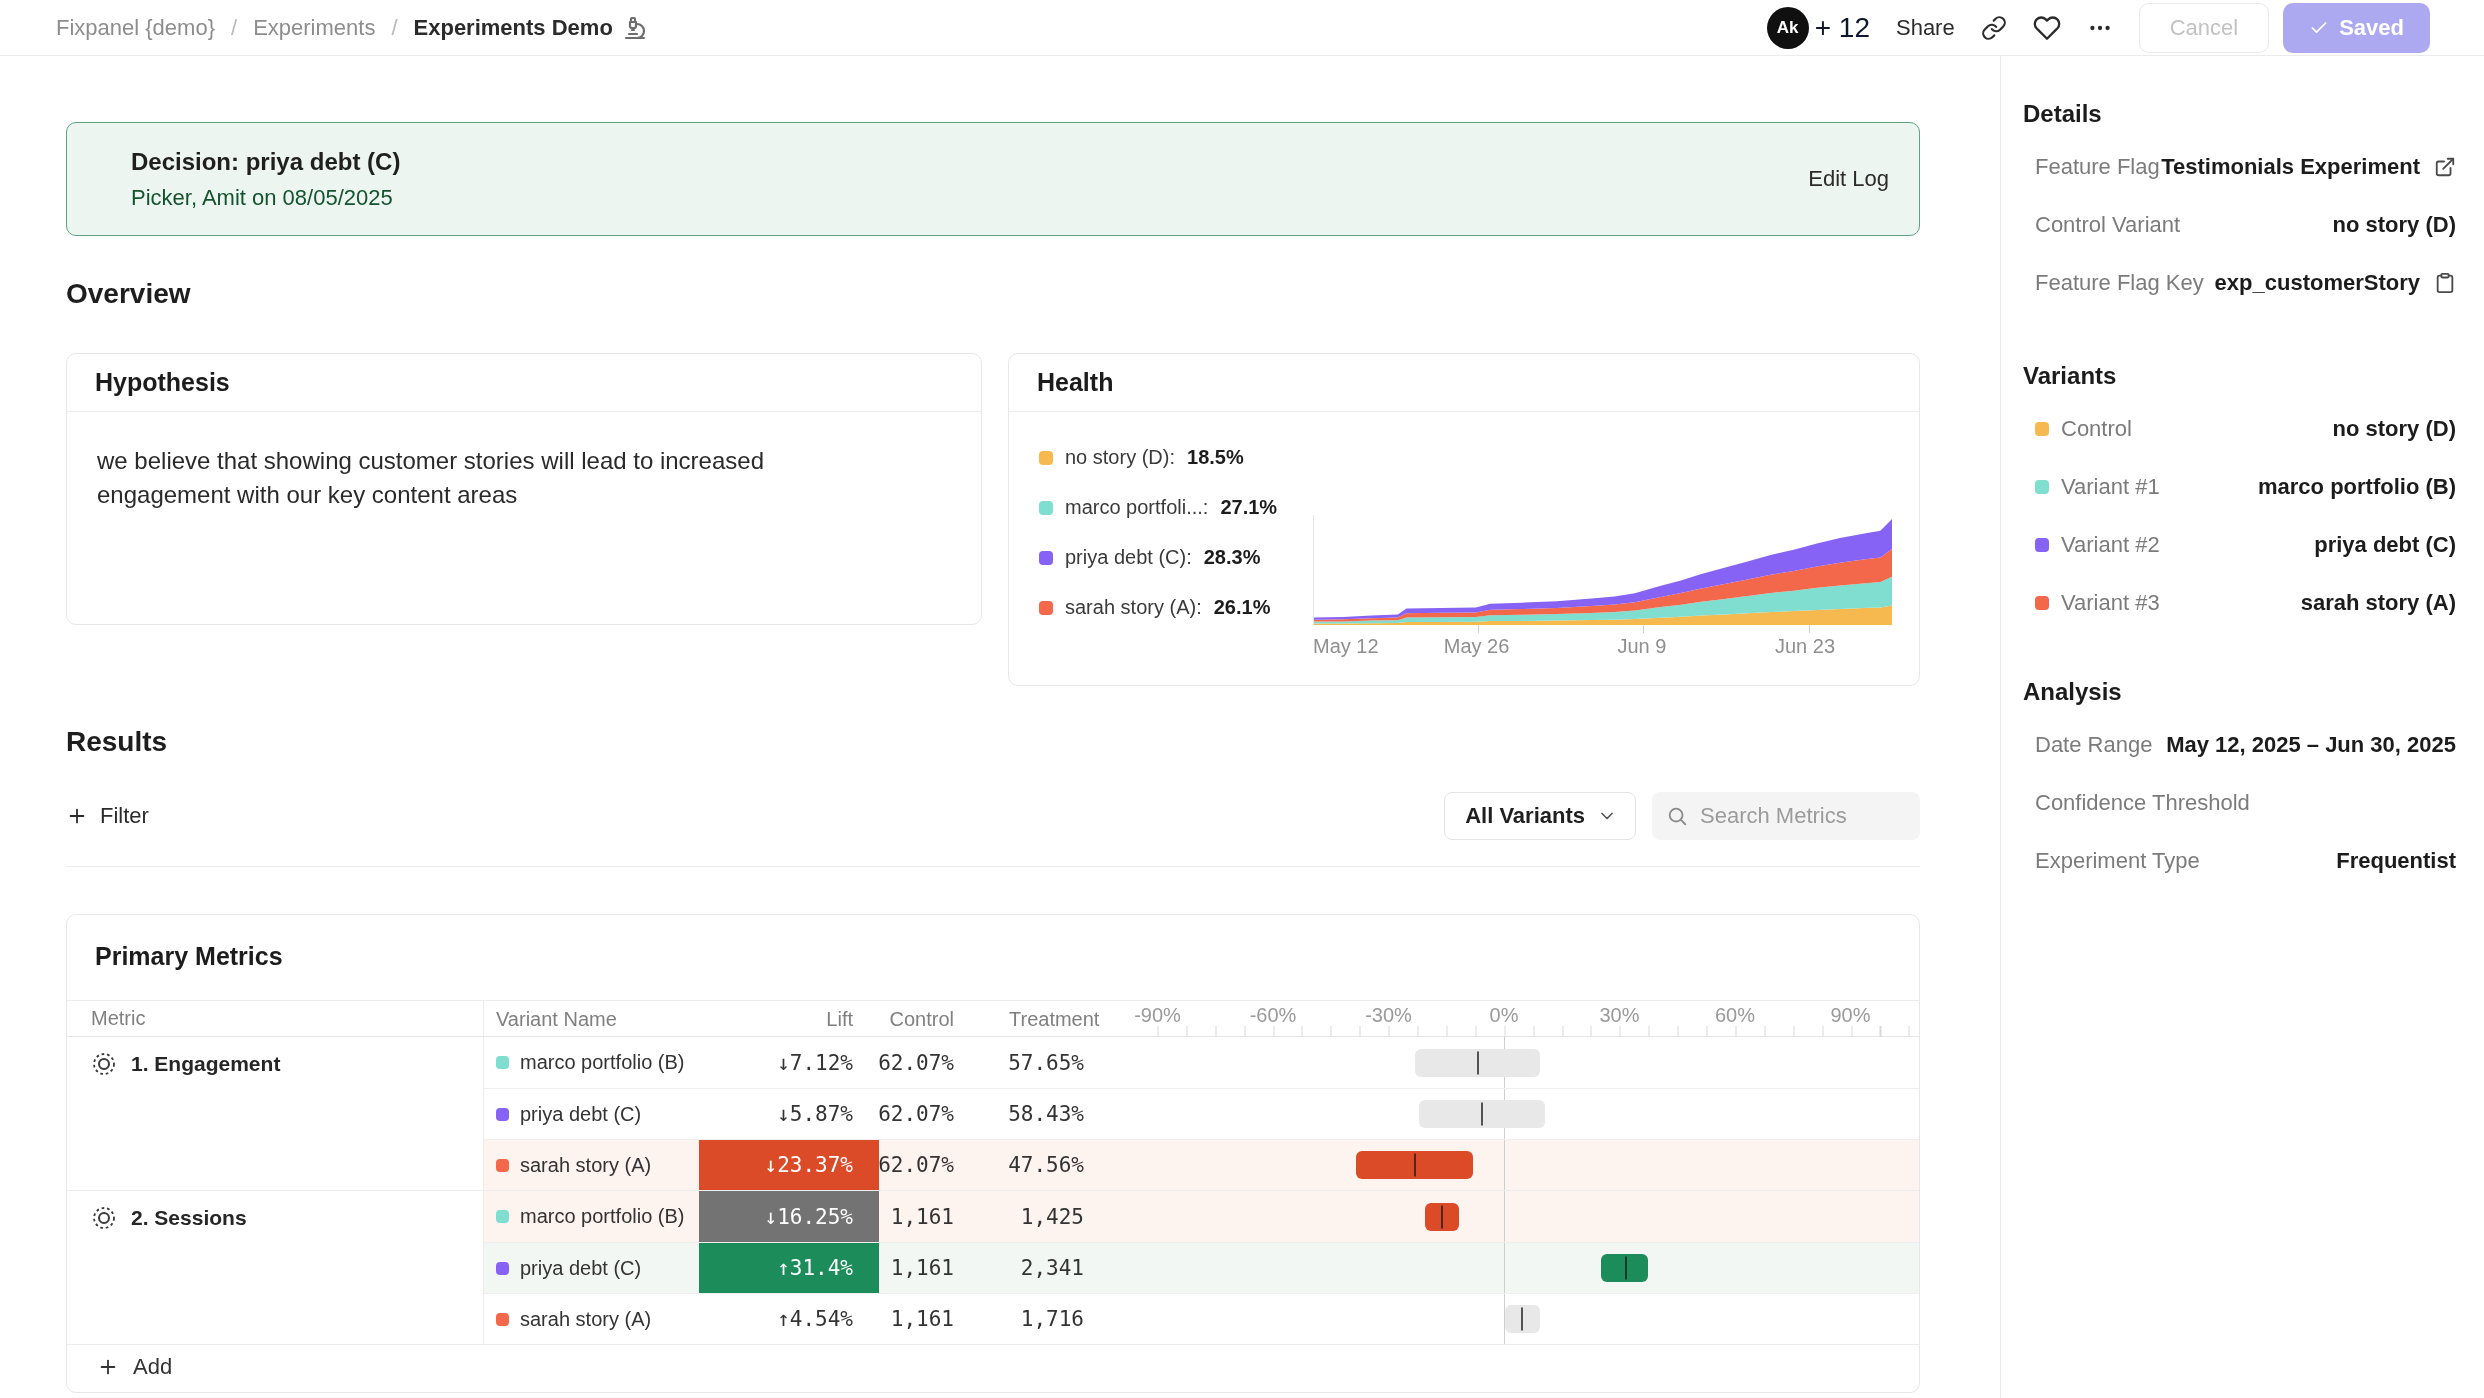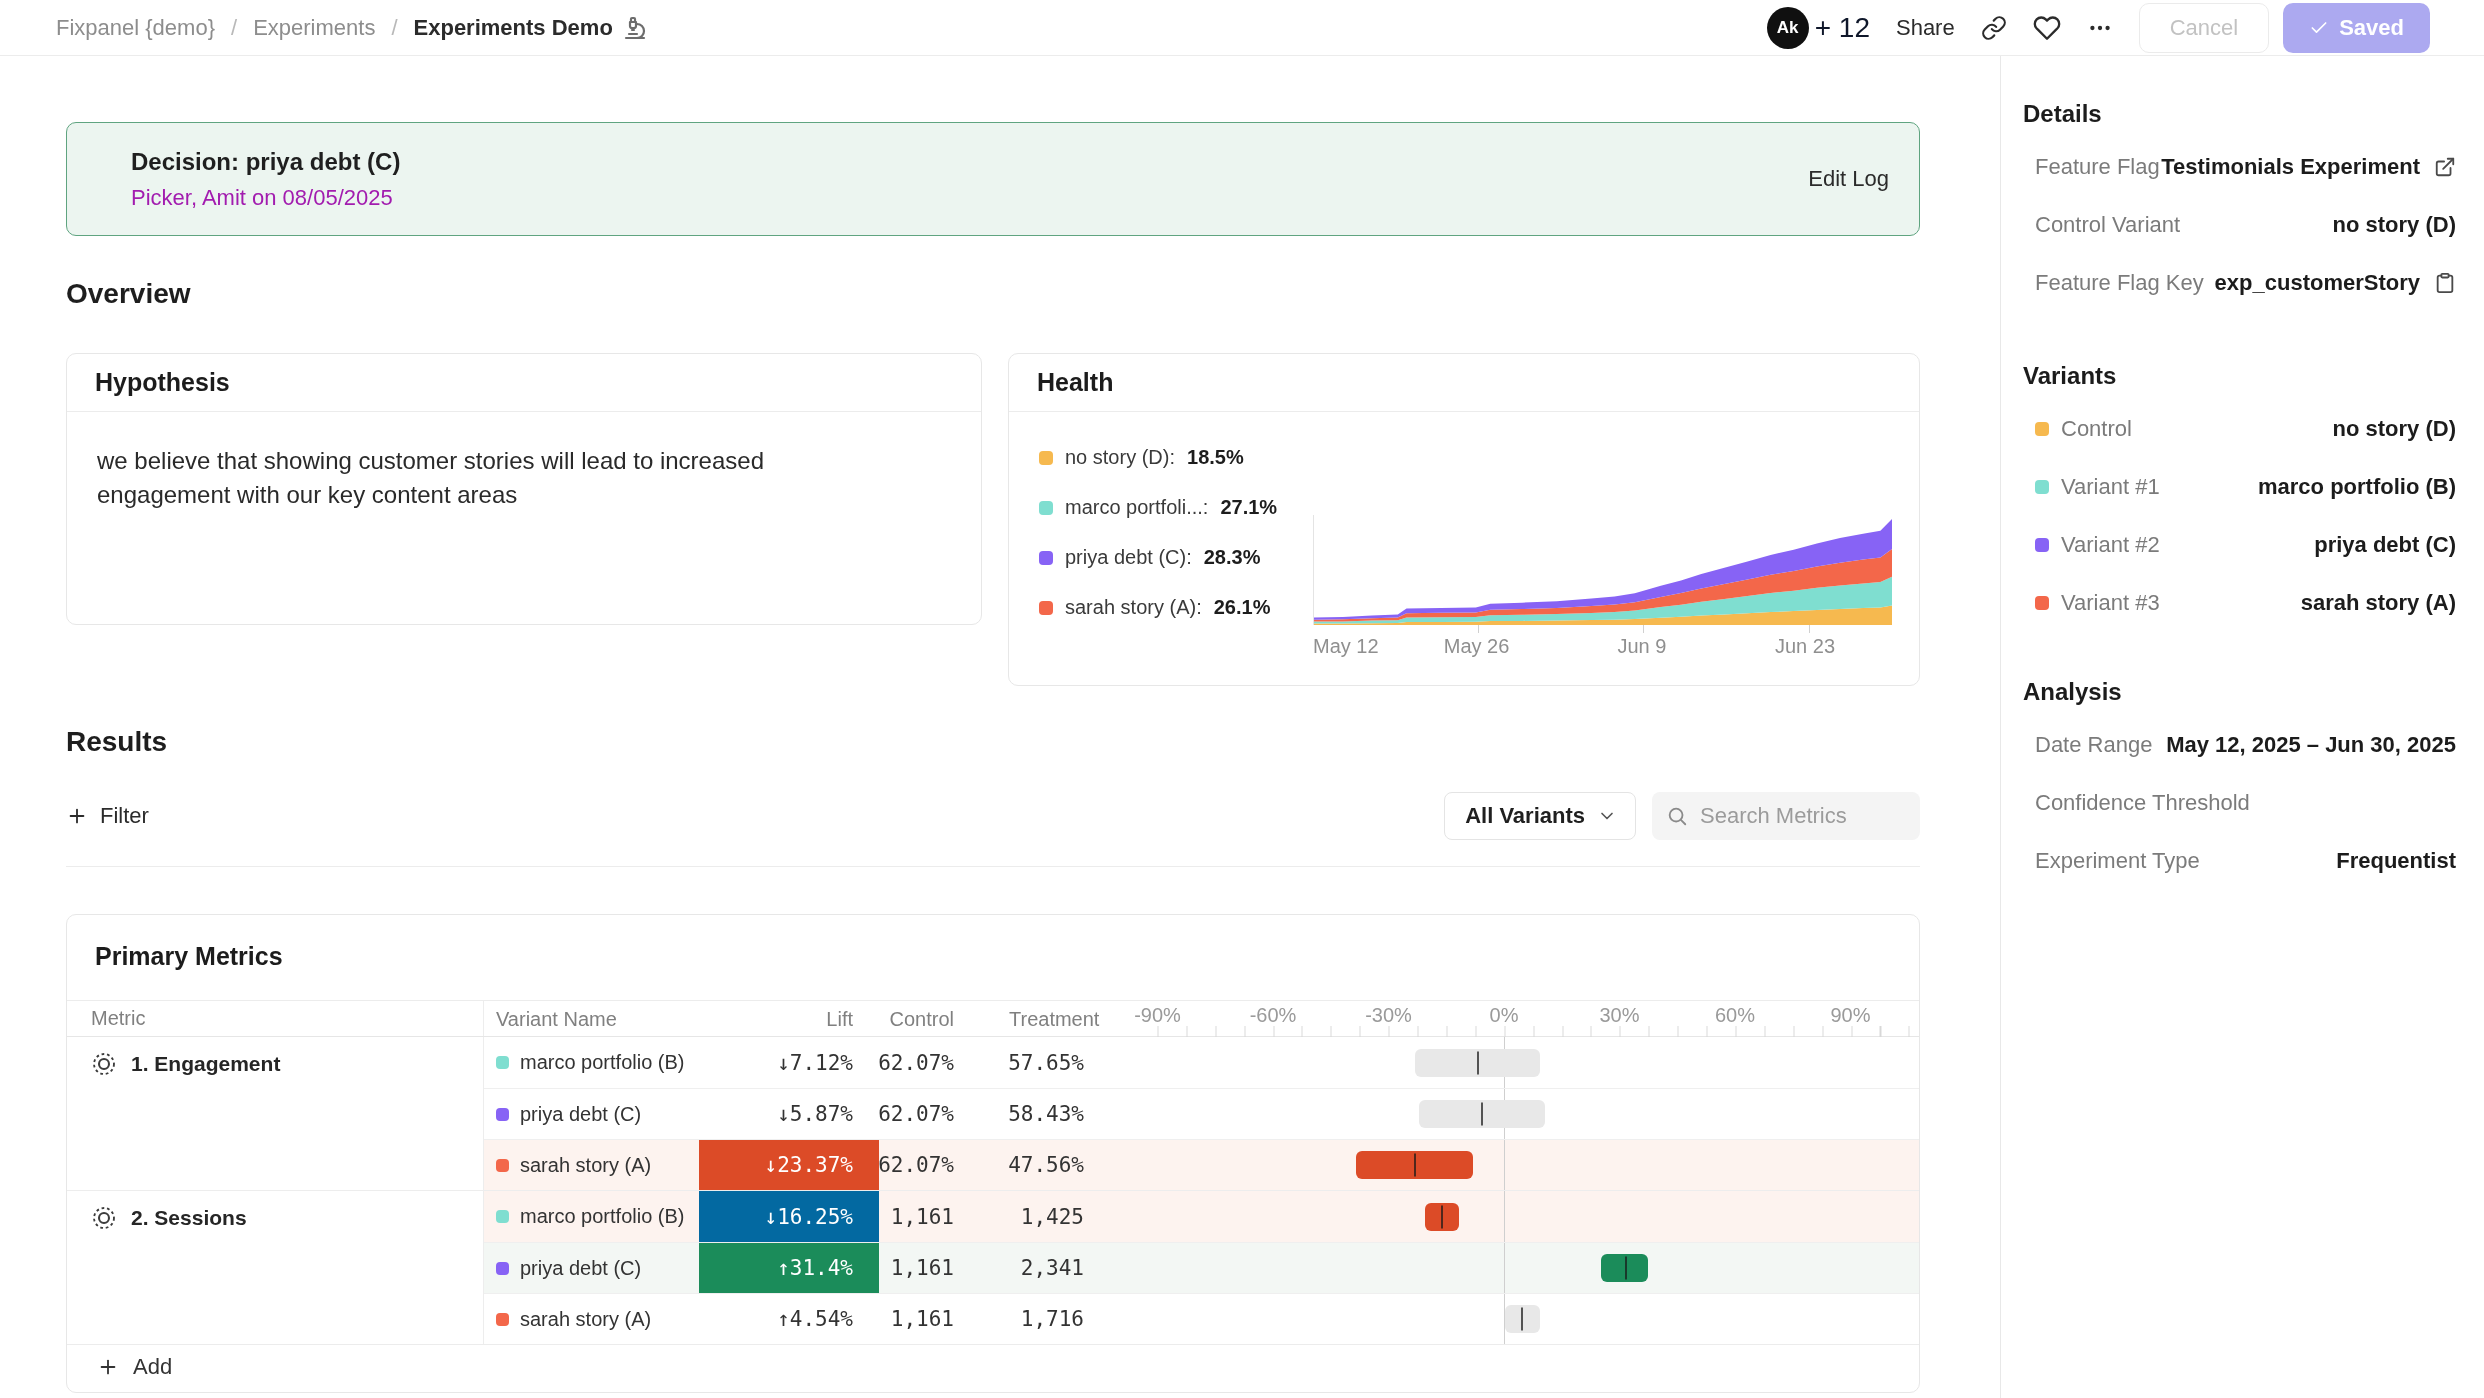--- a/index.html
+++ b/index.html
@@ -34,21 +34,21 @@
   .content { display:flex; height:1342px; }
   .main { width:2000px; padding:0 80px 0 66px; flex:0 0 auto; }
   .sidebar { flex:1; border-left:1px solid #e8e8e8; padding:42px 28px 0 22px; }
 
   
   .banner { margin-top:66px; height:114px; background:#ecf5f0; border:1px solid #5fa480; border-radius:10px;
             display:flex; align-items:center; justify-content:space-between; padding:0 30px 0 26px; }
   .banner-left { display:flex; gap:16px; }
   .banner-check { color:#2d9667; margin-top:4px; }
   .banner-title { font-size:24px; font-weight:700; color:#1f1f1f; }
-  .banner-sub { font-size:22px; color:#a21caf; margin-top:9px; }
+  .banner-sub { font-size:22px; color:#14532d; margin-top:9px; }
   .edit-log { font-size:22px; font-weight:500; color:#2b2b2b; cursor:pointer; }
 
   .section-heading { font-size:28px; font-weight:700; color:#1e1e1e; }
   .overview-heading { margin-top:40px; margin-bottom:41px; line-height:36px; }
 
   
   .cards-row { display:flex; gap:26px; }
   .card { border:1px solid #e7e7e7; border-radius:10px; background:#fff; }
   .hypothesis-card { width:916px; height:272px; }
   .health-card { flex:1; height:333px; display:flex; flex-direction:column; }
@@ -375,21 +375,21 @@
                 </svg>
               </span>
               <span class="metric-label">2. Sessions</span>
             </div>
             <div class="trows">
               <div class="trow" style="background: rgb(253, 243, 239);">
                 <div class="cell cell-variant">
                   <span class="v-swatch" style="background: rgb(127, 222, 208);"></span>
                   <span>marco portfolio (B)</span>
                 </div>
-                <div class="cell cell-lift chip" style="background: #0369a1;">
+                <div class="cell cell-lift chip" style="background: #737373;">
                   <span class="num">↓16.25%</span>
                 </div>
                 <div class="cell cell-ctl num">1,161</div>
                 <div class="cell cell-trt num">1,425</div>
                 <div class="cell cell-chart">
                   <div class="zero-line" style="left: 365px;"></div>
                   <div class="ci-bar" style="left: 286.46px; width: 33.88px; background: rgb(220, 75, 39);"></div>
                   <div class="ci-marker" style="left: 302.438px;"></div>
                 </div>
               </div>

